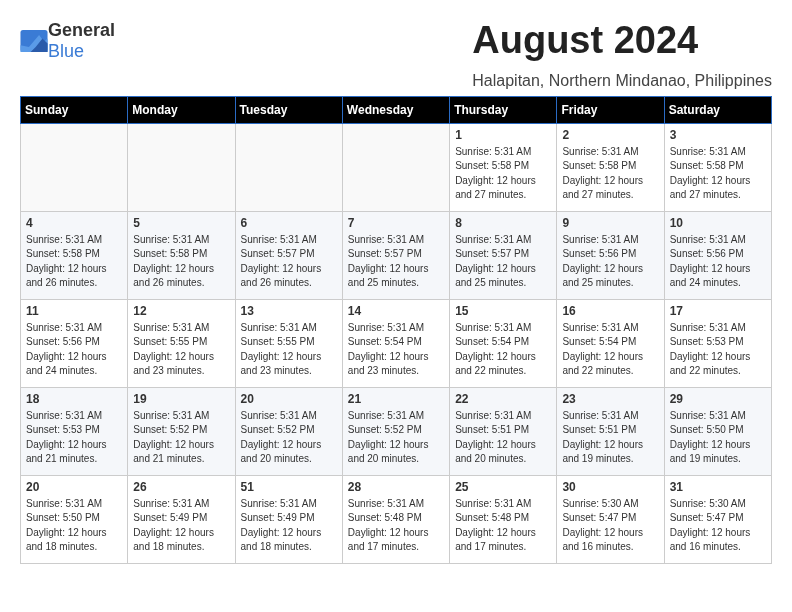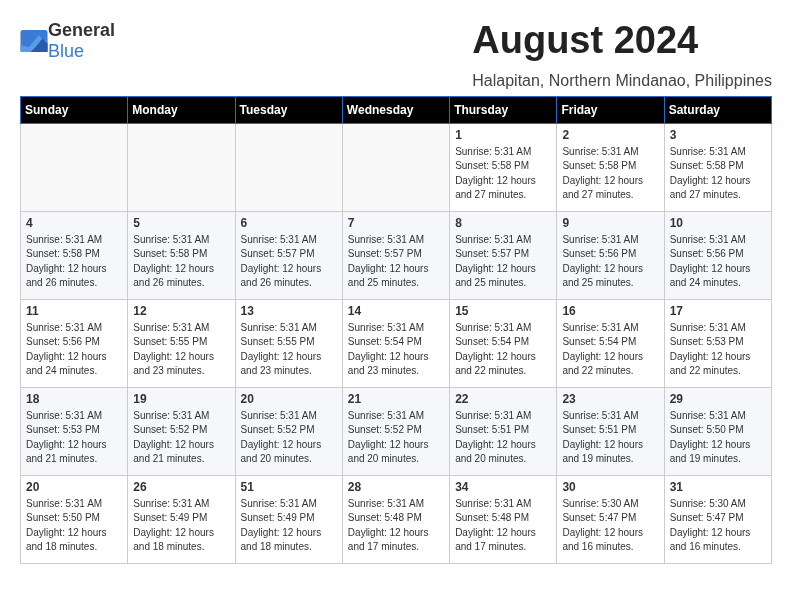--- a/index.html
+++ b/index.html
@@ -326,21 +326,21 @@
 and 18 minutes.</div>
         </td>
         <td>
           <span class="day-num">28</span>
           <div class="cell-content">Sunrise: 5:31 AM
 Sunset: 5:48 PM
 Daylight: 12 hours
 and 17 minutes.</div>
         </td>
         <td>
-          <span class="day-num">34</span>
+          <span class="day-num">25</span>
           <div class="cell-content">Sunrise: 5:31 AM
 Sunset: 5:48 PM
 Daylight: 12 hours
 and 17 minutes.</div>
         </td>
         <td>
           <span class="day-num">30</span>
           <div class="cell-content">Sunrise: 5:30 AM
 Sunset: 5:47 PM
 Daylight: 12 hours

